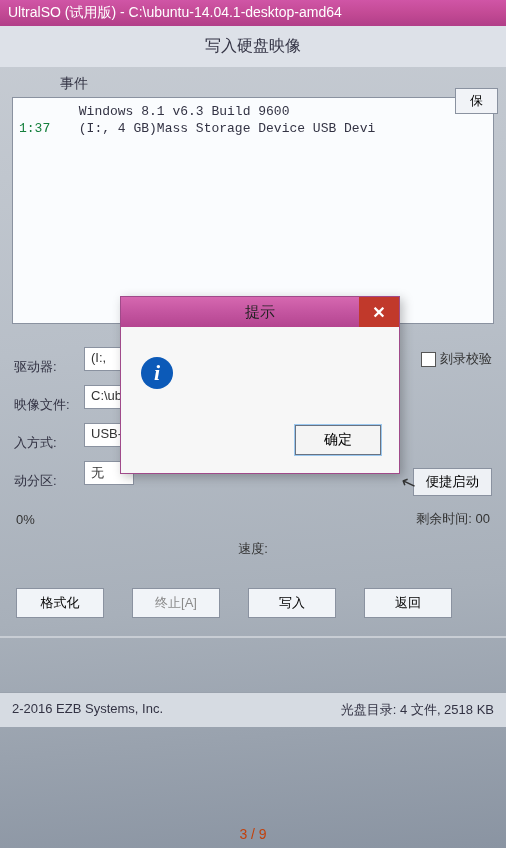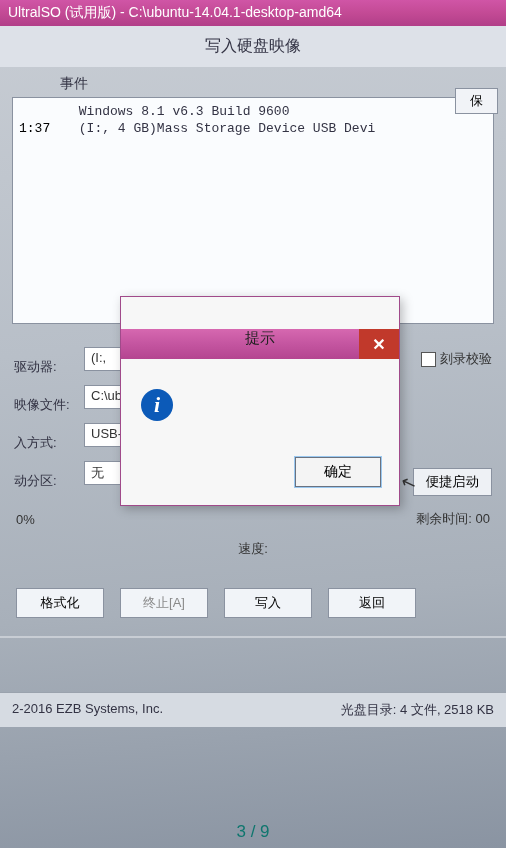--- a/index.html
+++ b/index.html
@@ -44,21 +44,21 @@
   margin: 4px 12px 12px 12px;
   padding: 6px;
   height: 227px;
   font-family: "Courier New", monospace;
   font-size: 13px;
   color: #334;
   overflow: hidden;
 }
 
 .log-line { white-space: nowrap; margin-bottom: 2px; }
-.log-time { display: inline-block; width: 52px; color: #000000; }
+.log-time { display: inline-block; width: 52px; color: #15803d; }
 
 .save-btn {
   position: absolute;
   right: 8px;
   top: 88px;
   background: #f1f3f7;
   border: 1px solid #8a92a0;
   padding: 3px 14px;
   font-size: 13px;
 }
@@ -101,21 +101,21 @@
   padding: 6px 16px;
   font-size: 13px;
 }
 .progress-pct { width: 50px; }
 .remaining { margin-left: auto; }
 
 .speed-row { text-align: center; padding: 6px 18px 10px; }
 
 .button-row {
   display: flex;
-  gap: 16px;
+  gap: 28px;
   padding: 20px 16px 14px;
   justify-content: flex-start;
 }
 .action-btn {
   background: #f1f4f8;
   border: 1px solid #8a92a0;
   padding: 5px 0;
   width: 88px;
   text-align: center;
   font-size: 13px;
@@ -141,26 +141,25 @@
   top: 296px;
   width: 280px;
   background: #f7f7f7;
   border: 1px solid #a04a8a;
   box-shadow: 3px 3px 10px rgba(0,0,0,0.25);
 }
 .modal-title-bar {
   background: linear-gradient(180deg, #d668b0 0%, #c455a0 50%, #b44590 100%);
   height: 30px;
   display: flex;
-  align-items: flex-start;
+  align-items: center;
   justify-content: center;
   position: relative;
   color: #222;
   font-size: 15px;
-  margin-top: 32px;
 }
 .modal-close {
   position: absolute;
   right: 0;
   top: 0;
   width: 40px;
   height: 30px;
   background: #c1392b;
   color: #fff;
   display: flex;
@@ -200,22 +199,22 @@
   padding: 5px 28px;
   font-size: 14px;
   box-shadow: 0 0 0 1px #9ac8f0;
 }
 
 .page-indicator {
   position: absolute;
   bottom: 6px;
   left: 50%;
   transform: translateX(-50%);
-  color: #0f766e;
-  font-size: 17px;
+  color: #c2410c;
+  font-size: 14px;
 }
 </style>
 </head>
 <body>
 
 <div class="title-bar">
   <span>UltralSO (试用版) - C:\ubuntu-14.04.1-desktop-amd64</span>
 </div>
 
 <div class="dialog-title">写入硬盘映像</div>

